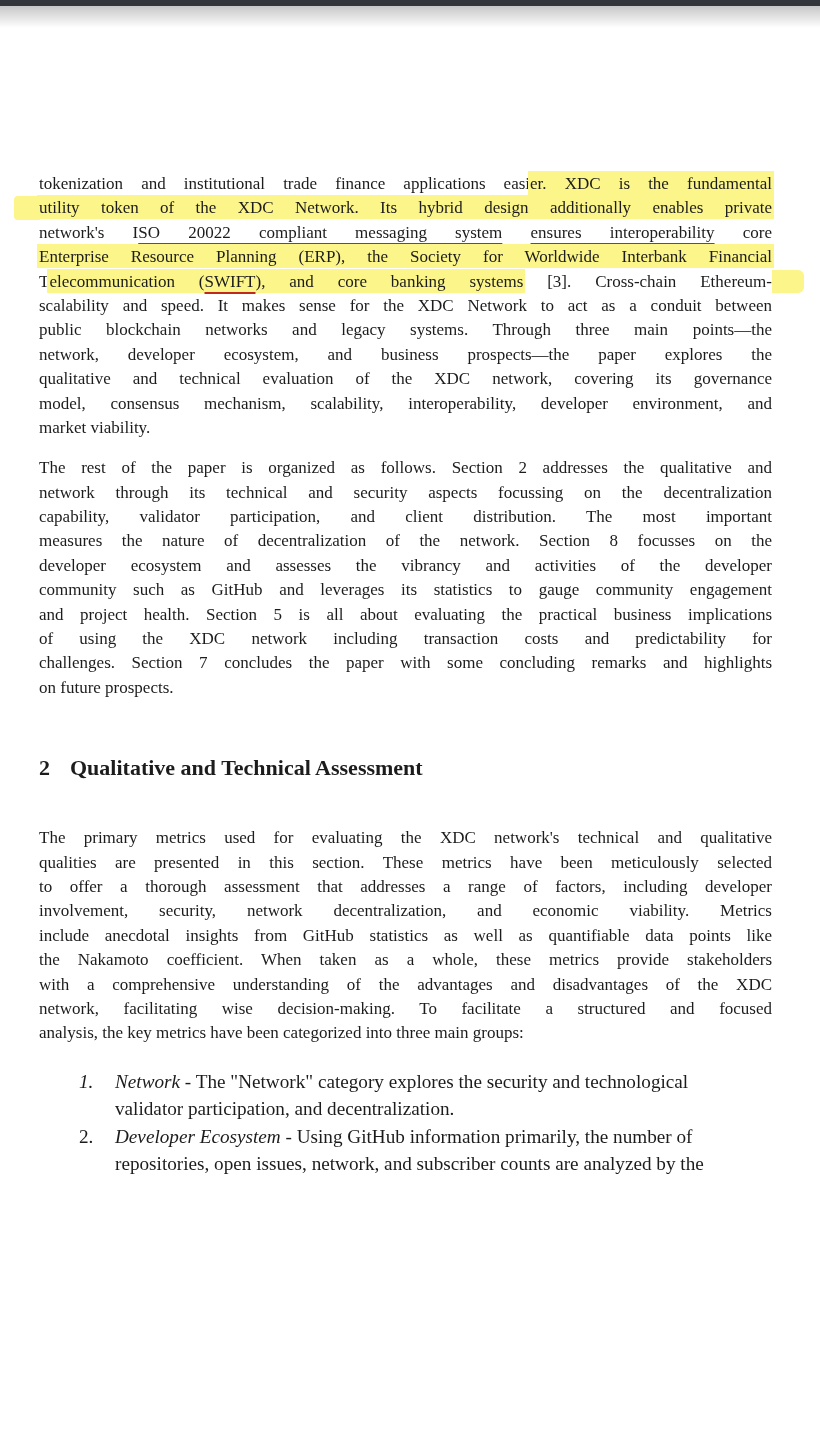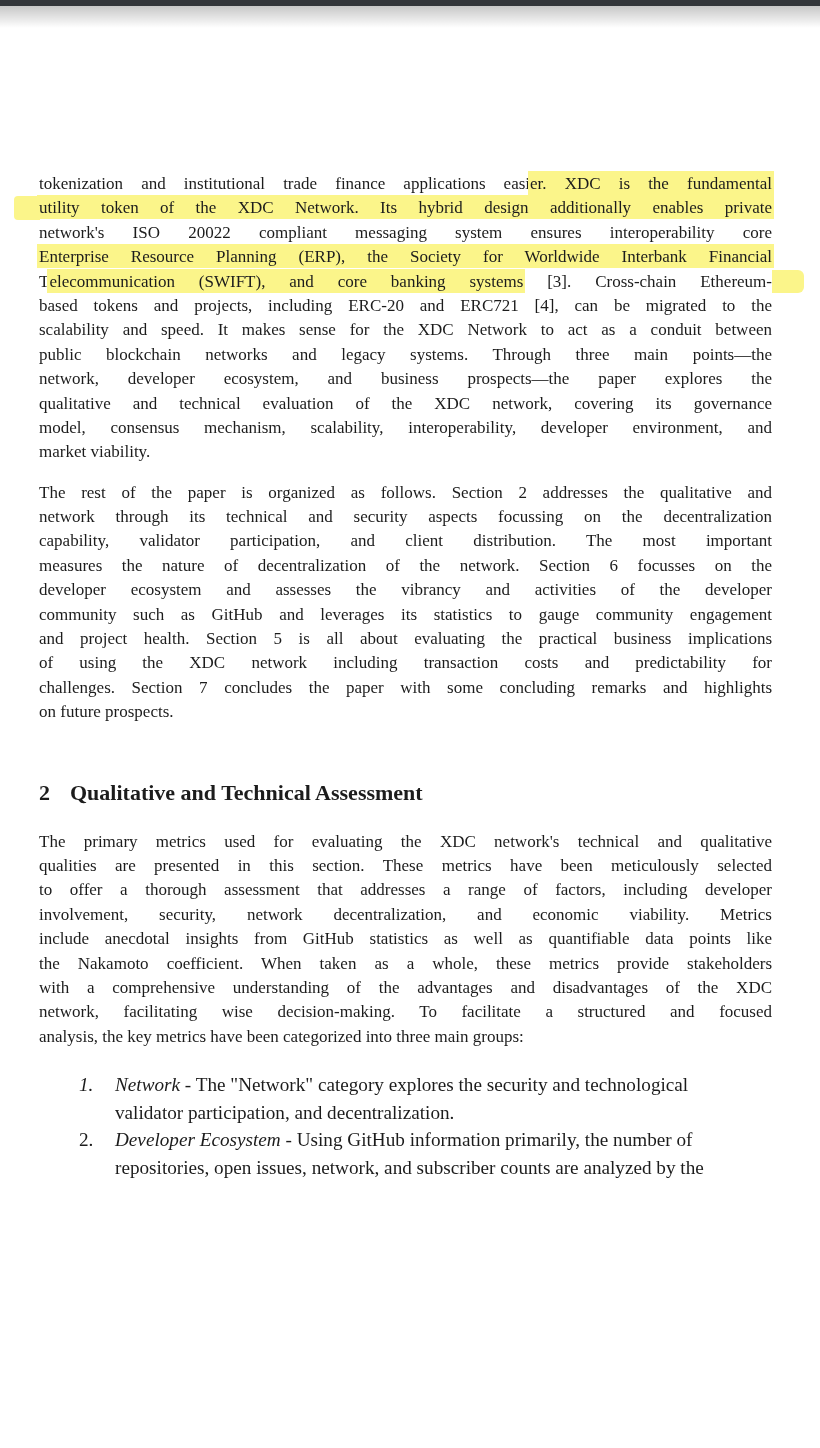--- a/index.html
+++ b/index.html
@@ -11,28 +11,28 @@
       background: linear-gradient(to bottom, rgba(0,0,0,0.22), rgba(0,0,0,0)); }
 
     .page { position: absolute; left: 39px; top: 172px; width: 733px; }
 
     .para { font-size: 17px; line-height: 24.4px; }
     .line { display: block; white-space: nowrap; text-align: justify; text-align-last: justify; height: 24.4px; }
     .line.last { text-align-last: left; }
 
     .hl { background: #fbf58a; box-shadow: 0 -3px 0 #fbf58a, 0 2px 0 #fbf58a; padding: 0 2px; margin: 0 -2px; }
     .hl-ext-left { position: absolute; background: #fbf58a; }
-    .ul { text-decoration-color: #c0281a; text-decoration-thickness: 2px; text-underline-offset: 5px; }
+    .ul { text-decoration: underline; text-decoration-color: #c0281a; text-decoration-thickness: 2px; text-underline-offset: 5px; }
 
     .p2 { margin-top: 16px; }
 
     .heading { margin-top: 54px; font-weight: bold; font-size: 22px; line-height: 28px; display: flex; }
     .heading .num { width: 31px; }
 
-    .p3 { margin-top: 23px; }
+    .p3 { margin-top: 44px; }
 
     .list { margin-top: 22px; margin-left: 40px; width: 700px; font-size: 19.2px; line-height: 27.5px; }
     .li { display: flex; }
     .li .n { width: 36px; }
     .li .body { width: 660px; }
     .li .term { font-style: italic; }
   </style>
 </head>
 <body>
 
@@ -53,34 +53,33 @@
     </span>
     <span class="line">
       <span>network's I</span><span class="ul">SO 20022 compliant messaging system</span><span> </span><span class="ul">ensures interoperability</span><span> core</span>
     </span>
     <span class="line">
       <span class="hl">Enterprise Resource Planning (ERP), the Society for Worldwide Interbank Financial</span>
     </span>
     <span class="line">
       <span>T</span><span class="hl"><span>elecommunication (</span><span class="ul">SWIFT</span><span>), and core banking systems</span></span><span> [3]. Cross-chain Ethereum-</span>
     </span>
-    <span class="line">based tokens and projects, including ERC-20 and ERC721 [4], can be migrated to the</span>
     <span class="line">scalability and speed. It makes sense for the XDC Network to act as a conduit between</span>
     <span class="line">public blockchain networks and legacy systems. Through three main points—the</span>
     <span class="line">network, developer ecosystem, and business prospects—the paper explores the</span>
     <span class="line">qualitative and technical evaluation of the XDC network, covering its governance</span>
     <span class="line">model, consensus mechanism, scalability, interoperability, developer environment, and</span>
     <span class="line last">market viability.</span>
   </div>
 
   <div class="para p2">
     <span class="line">The rest of the paper is organized as follows. Section 2 addresses the qualitative and</span>
     <span class="line">network through its technical and security aspects focussing on the decentralization</span>
     <span class="line">capability, validator participation, and client distribution. The most important</span>
-    <span class="line">measures the nature of decentralization of the network. Section 6 focusses on the</span>
+    <span class="line">measures the nature of decentralization of the network. Section 8 focusses on the</span>
     <span class="line">developer ecosystem and assesses the vibrancy and activities of the developer</span>
     <span class="line">community such as GitHub and leverages its statistics to gauge community engagement</span>
     <span class="line">and project health. Section 5 is all about evaluating the practical business implications</span>
     <span class="line">of using the XDC network including transaction costs and predictability for</span>
     <span class="line">challenges. Section 7 concludes the paper with some concluding remarks and highlights</span>
     <span class="line last">on future prospects.</span>
   </div>
 
   <h2 class="heading">
     <span class="num">2</span>

